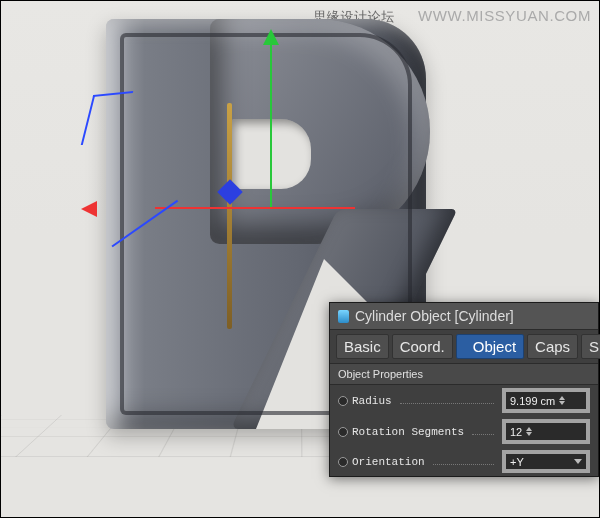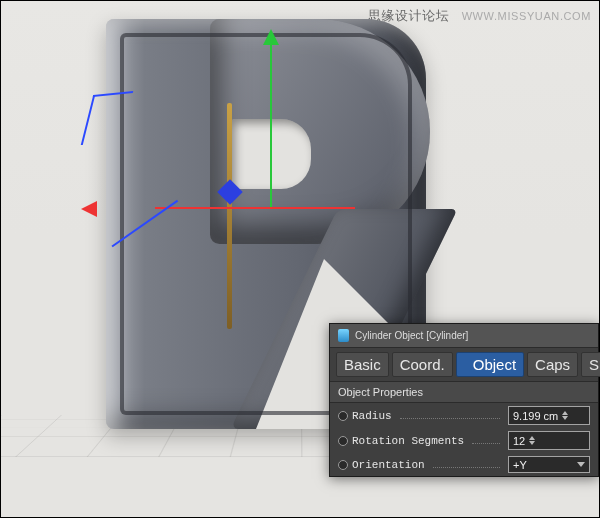--- a/index.html
+++ b/index.html
@@ -34,23 +34,23 @@
     opacity: .55;
   }
   .watermark {
     position: absolute;
     top: 6px; right: 8px;
     color: #676767;
     font-size: 13px;
     letter-spacing: .6px;
   }
   .watermark span.sub {
-    font-size: 11px;
+    font-size: 15px;
     color: #aaa;
-    margin-left: 8px;
+    margin-left: 19px;
   }
 
   
   .letter {
     position: absolute;
     left: 105px; top: 18px;
     width: 320px; height: 410px;
   }
   .base {
     position: absolute;
@@ -143,21 +143,21 @@
     background: #3f3f3f;
     border: 1px solid #1b1b1b;
     box-shadow: 0 2px 12px rgba(0,0,0,.5);
     color: #ddd;
   }
   .panel-header {
     display:flex; align-items:center; gap:6px;
     background: #545454;
     padding: 5px 8px;
     border-bottom: 1px solid #2b2b2b;
-    font-size: 10px;
+    font-size: 14px;
   }
   .cyl-icon {
     width:11px;height:13px;
     background: linear-gradient(#79d5ff,#2c8cc9);
     border-radius:2px;
   }
   .tabs {
     display:flex;
     gap:3px;
     padding:4px 6px;
@@ -193,21 +193,21 @@
   }
   .row label {
     color:#e5e5e5;
     white-space:nowrap;
     font-family:Liberation Mono, monospace;
   }
   .dots { flex:1; border-bottom:1px dotted #777; margin:0 4px; height:6px; }
   .numbox {
     display:flex; align-items:center;
     background:#2a2a2a;
-    border:1px solid #a3a3a3;
+    border:4px solid #a3a3a3;
     padding:1px 4px;
     color:#efefef;
     min-width:72px;
     position:relative;
     font-size:11px;
   }
   .spin {
     width:8px;
     margin-left:4px;
     display:flex; flex-direction:column; gap:1px;

